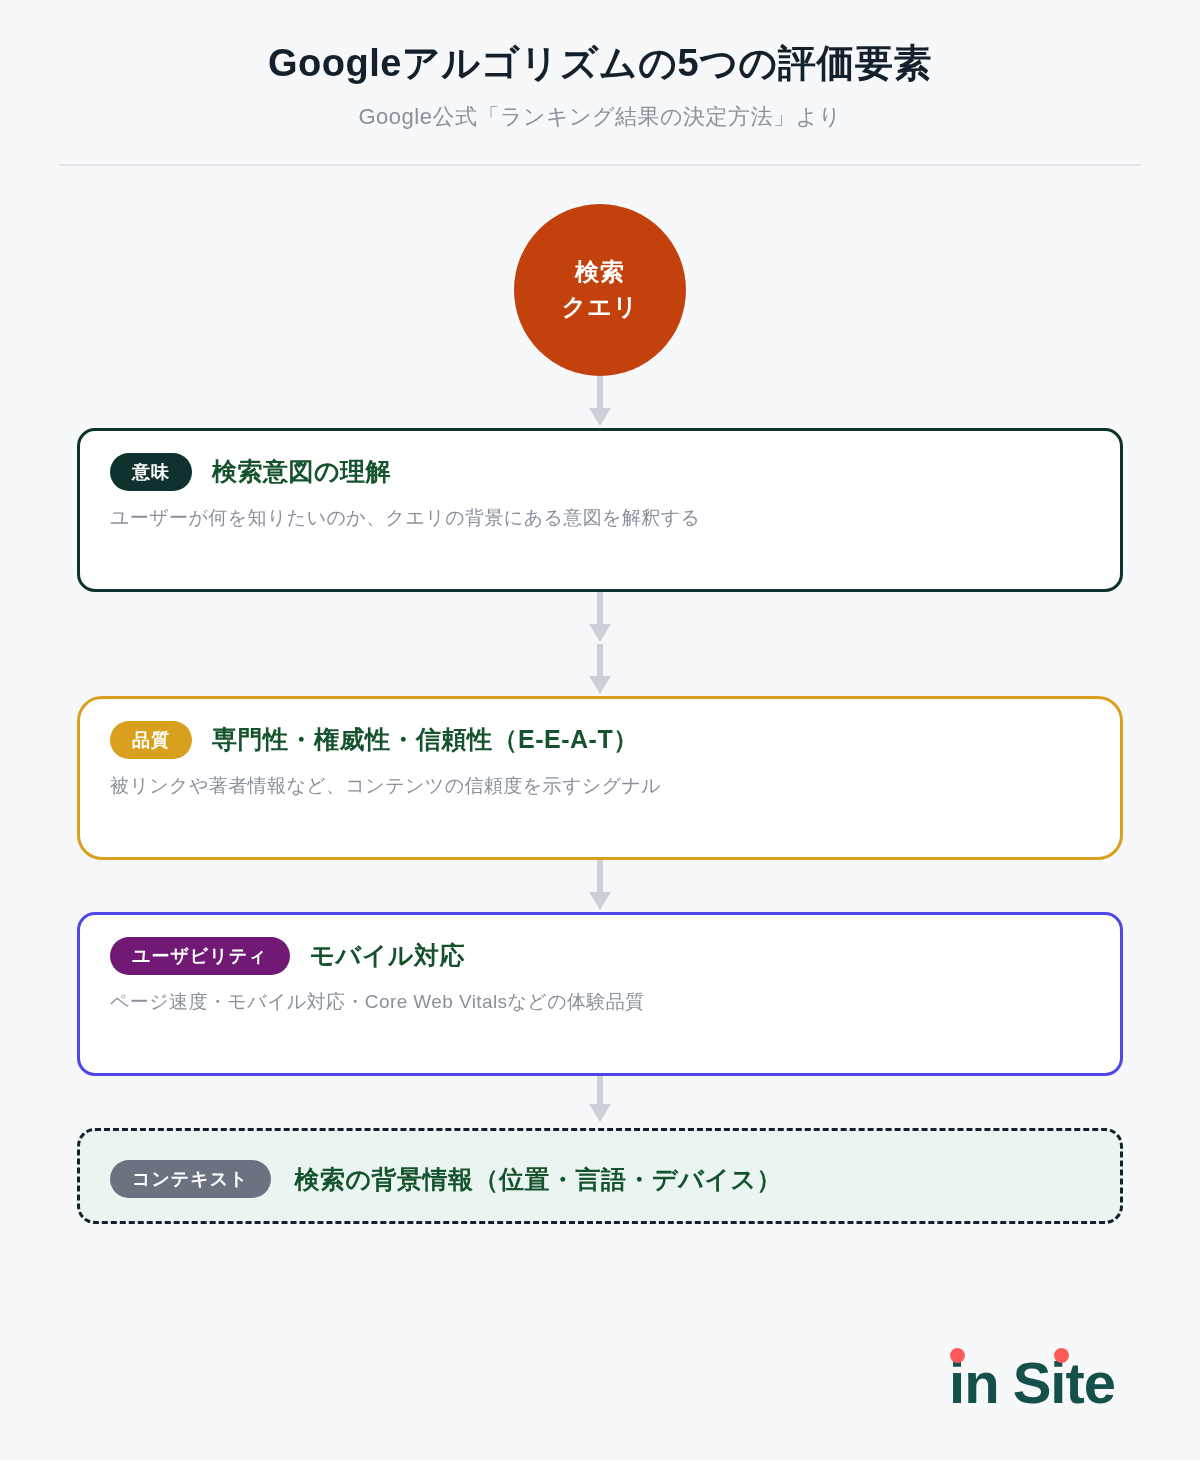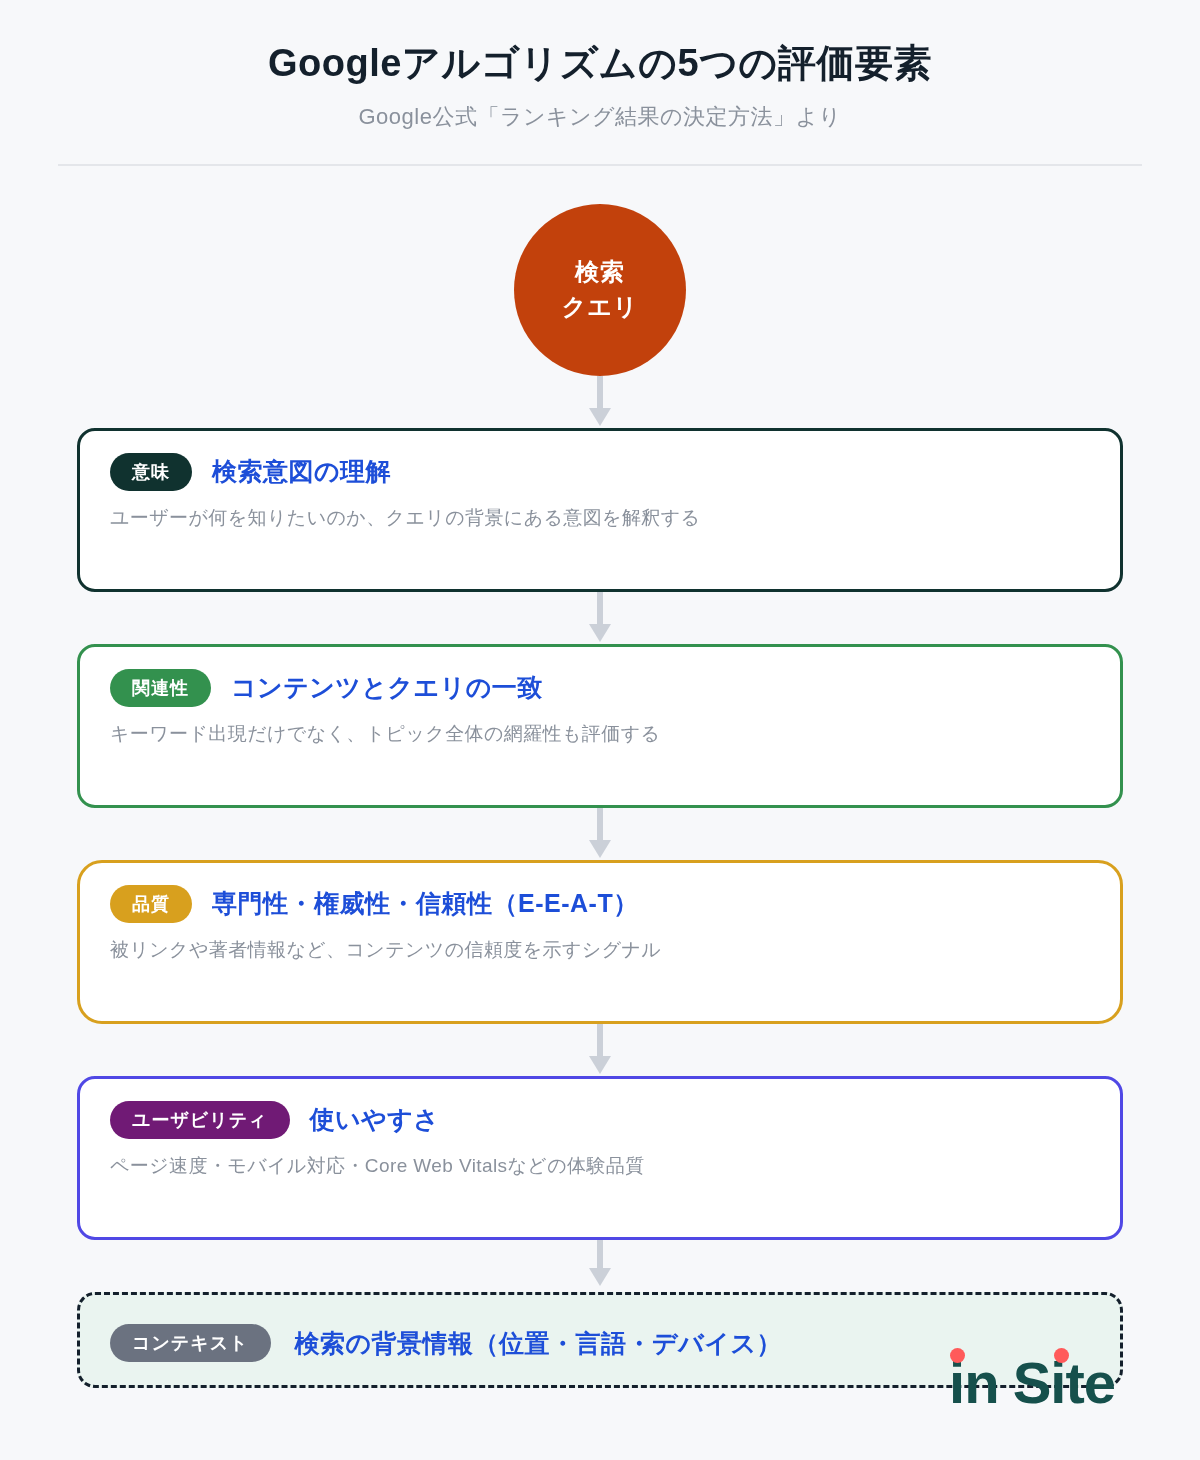--- a/index.html
+++ b/index.html
@@ -108,21 +108,21 @@
     border-radius: 19px;
     color: #ffffff;
     font-size: 18px;
     font-weight: 700;
     letter-spacing: 1px;
     white-space: nowrap;
   }
   .card-title {
     font-size: 25px;
     font-weight: 700;
-    color: #1d4ed8;
+    color: #14532d;
     letter-spacing: 0.5px;
     white-space: nowrap;
   }
   .card-desc {
     margin-top: 14px;
     font-size: 19px;
     color: #8a919c;
     letter-spacing: 0.4px;
     white-space: nowrap;
   }
@@ -211,27 +211,20 @@
       <div class="card-desc">ユーザーが何を知りたいのか、クエリの背景にある意図を解釈する</div>
     </div>
 
     <div class="arrow">
       <svg width="26" height="52" viewBox="0 0 26 52" aria-hidden="true">
         <rect x="10" y="0" width="6" height="34" fill="#cbd0d8"></rect>
         <polygon points="2,32 24,32 13,50" fill="#cbd0d8"></polygon>
       </svg>
     </div>
 
-    <div class="card c-relevance">
-      <div class="card-head">
-        <span class="badge b-relevance">関連性</span>
-        <span class="card-title">コンテンツとクエリの一致</span>
-      </div>
-      <div class="card-desc">キーワード出現だけでなく、トピック全体の網羅性も評価する</div>
-    </div>
 
     <div class="arrow">
       <svg width="26" height="52" viewBox="0 0 26 52" aria-hidden="true">
         <rect x="10" y="0" width="6" height="34" fill="#cbd0d8"></rect>
         <polygon points="2,32 24,32 13,50" fill="#cbd0d8"></polygon>
       </svg>
     </div>
 
     <div class="card c-quality">
       <div class="card-head">
@@ -244,21 +237,21 @@
     <div class="arrow">
       <svg width="26" height="52" viewBox="0 0 26 52" aria-hidden="true">
         <rect x="10" y="0" width="6" height="34" fill="#cbd0d8"></rect>
         <polygon points="2,32 24,32 13,50" fill="#cbd0d8"></polygon>
       </svg>
     </div>
 
     <div class="card c-usability">
       <div class="card-head">
         <span class="badge b-usability">ユーザビリティ</span>
-        <span class="card-title">使いやすさ</span>
+        <span class="card-title">モバイル対応</span>
       </div>
       <div class="card-desc">ページ速度・モバイル対応・Core Web Vitalsなどの体験品質</div>
     </div>
 
     <div class="arrow">
       <svg width="26" height="48" viewBox="0 0 26 48" aria-hidden="true">
         <rect x="10" y="0" width="6" height="30" fill="#cbd0d8"></rect>
         <polygon points="2,28 24,28 13,46" fill="#cbd0d8"></polygon>
       </svg>
     </div>

